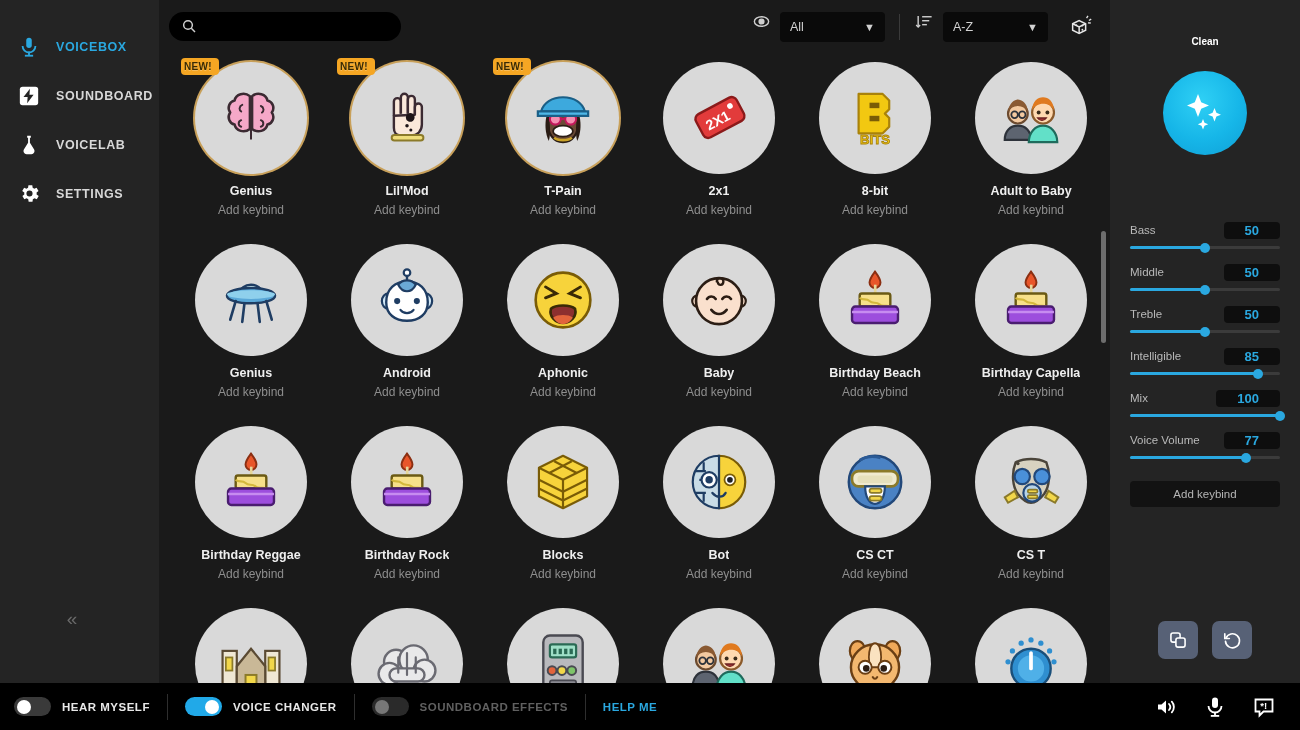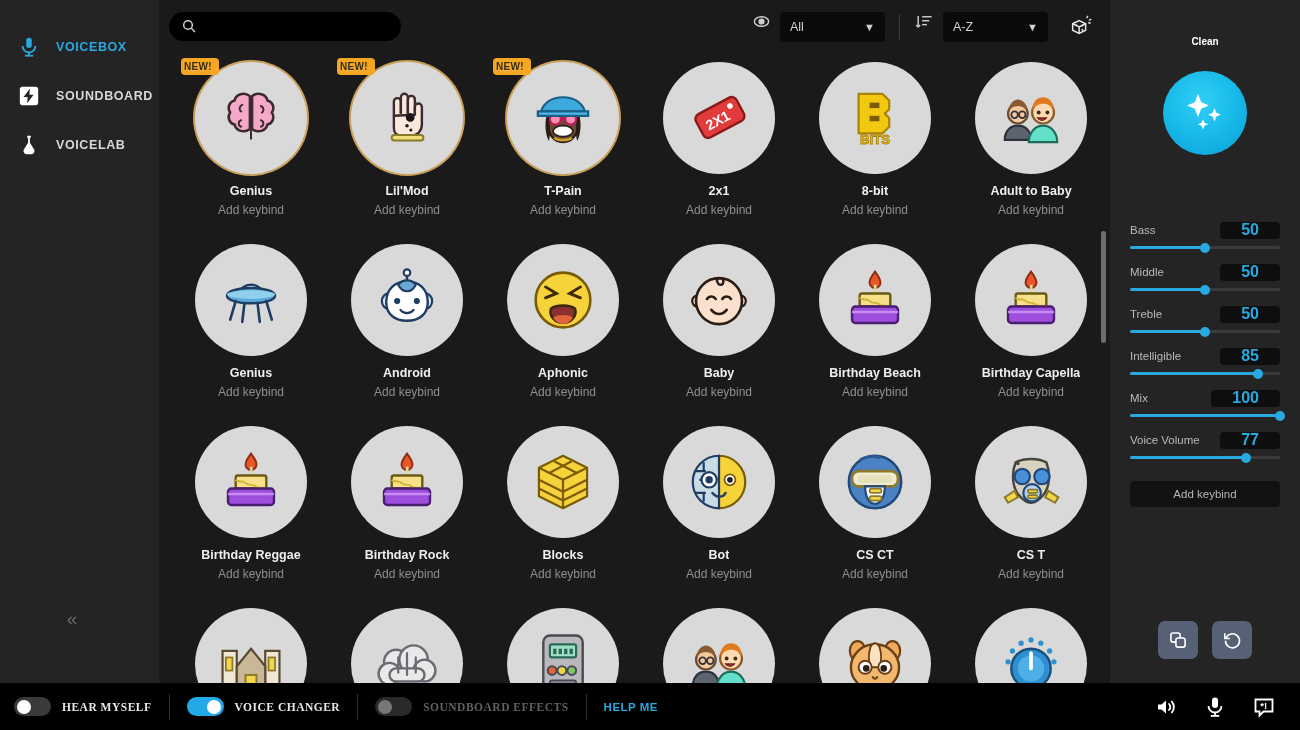--- a/index.html
+++ b/index.html
@@ -138,21 +138,21 @@
     margin-top: 24px; width: 84px; height: 84px; border-radius: 50%;
     background: radial-gradient(circle at 45% 35%, #2fd0f5 0%, #16b6e8 55%, #0f9fd6 100%);
     display: flex; align-items: center; justify-content: center;
   }
   .sliders { margin-top: 66px; width: 150px; }
   .slider-row { margin-bottom: 14px; }
   .slider-head { display: flex; align-items: center; justify-content: space-between; height: 18px; }
   .slider-label { font-size: 11.5px; color: #b9b9b9; }
   .slider-val {
     min-width: 26px; height: 17px; background: #0e0e0e; border-radius: 4px;
-    color: #2aa8e0; font-size: 16px; font-weight: bold;
+    color: #2aa8e0; font-size: 13px; font-weight: bold;
     display: flex; align-items: center; justify-content: center;
     padding: 0 21px;
   }
   .track {
     position: relative; margin-top: 7px; height: 3px; width: 150px;
     background: #3b3b3b; border-radius: 2px;
   }
   .fill { position: absolute; left: 0; top: 0; height: 3px; background: #2aa8e0; border-radius: 2px; }
   .knob {
     position: absolute; top: -3.5px; width: 10px; height: 10px; border-radius: 50%;
@@ -186,21 +186,21 @@
   .toggle .dot {
     position: absolute; top: 2.5px; left: 3px;
     width: 14px; height: 14px; border-radius: 50%; background: #fff;
     transition: none;
   }
   .toggle.on { background: #21a9e8; }
   .toggle.on .dot { left: 20px; }
   .toggle.dim { background: #2a2a2a; }
   .toggle.dim .dot { background: #777; }
   .toggle-label {
-    font-size: 11.5px; font-weight: bold; letter-spacing: .5px; color: #e8e8e8; font-family: Liberation Serif, serif;
+    font-size: 11.5px; font-weight: bold; letter-spacing: .5px; color: #e8e8e8;
   }
   .toggle-label.dim { color: #606060; }
   .bb-divider { width: 1px; height: 26px; background: #2e2e2e; margin: 0 17px; }
   .help-link {
     font-size: 11.5px; font-weight: bold; letter-spacing: .5px;
     color: #2aa8e0; cursor: pointer;
   }
   .bb-spacer { flex: 1; }
   .bb-icons { display: flex; align-items: center; gap: 25px; padding-right: 10px; }
   .bb-icon { width: 24px; height: 24px; color: #fff; display: flex; align-items: center; justify-content: center; cursor: pointer; }
@@ -233,20 +233,28 @@
         <span class="nav-label">SOUNDBOARD</span>
       </div>
       <div class="nav-item">
         <span class="nav-icon">
           <svg width="22" height="22" viewBox="0 0 24 24" fill="#fff">
             <path d="M10 2h4v2h-1v5.5l4.6 7.3A3.5 3.5 0 0 1 14.7 22H9.3a3.5 3.5 0 0 1-2.9-5.2L11 9.5V4h-1z"></path>
           </svg>
         </span>
         <span class="nav-label">VOICELAB</span>
       </div>
+      <div class="nav-item">
+        <span class="nav-icon">
+          <svg width="23" height="23" viewBox="0 0 24 24" fill="#fff">
+            <path d="M19.4 13a7.6 7.6 0 0 0 0-2l2-1.5-2-3.4-2.4 1a7.5 7.5 0 0 0-1.7-1l-.4-2.6h-4l-.4 2.6a7.5 7.5 0 0 0-1.7 1l-2.4-1-2 3.4L6.6 11a7.6 7.6 0 0 0 0 2l-2 1.5 2 3.4 2.4-1a7.5 7.5 0 0 0 1.7 1l.4 2.6h4l.4-2.6a7.5 7.5 0 0 0 1.7-1l2.4 1 2-3.4zM12 15.2A3.2 3.2 0 1 1 15.2 12 3.2 3.2 0 0 1 12 15.2z"></path>
+          </svg>
+        </span>
+        <span class="nav-label">SETTINGS</span>
+      </div>
       <div class="collapse-btn">«</div>
     </div>
 
     <div class="main">
       <div class="toolbar">
         <div class="search-wrap">
           <span class="search-icon">
             <svg width="16" height="16" viewBox="0 0 24 24" fill="none" stroke="#cfcfcf" stroke-width="2.2">
               <circle cx="10.5" cy="10.5" r="6.5"></circle>
                 <line x1="15.5" y1="15.5" x2="21" y2="21"></line>

